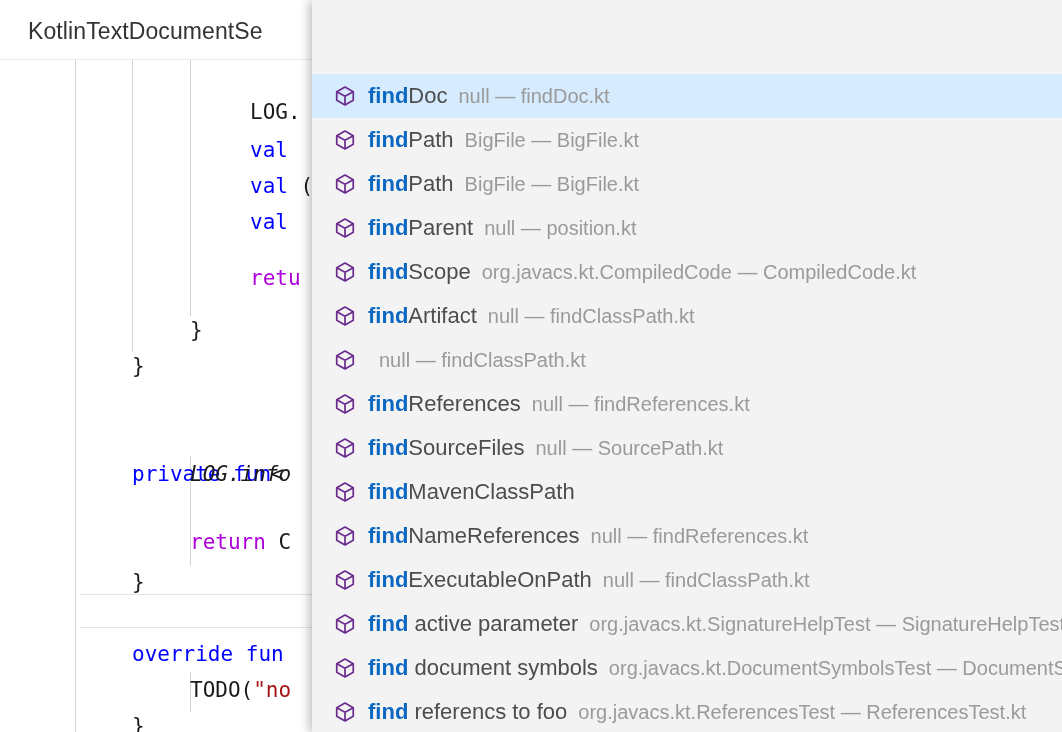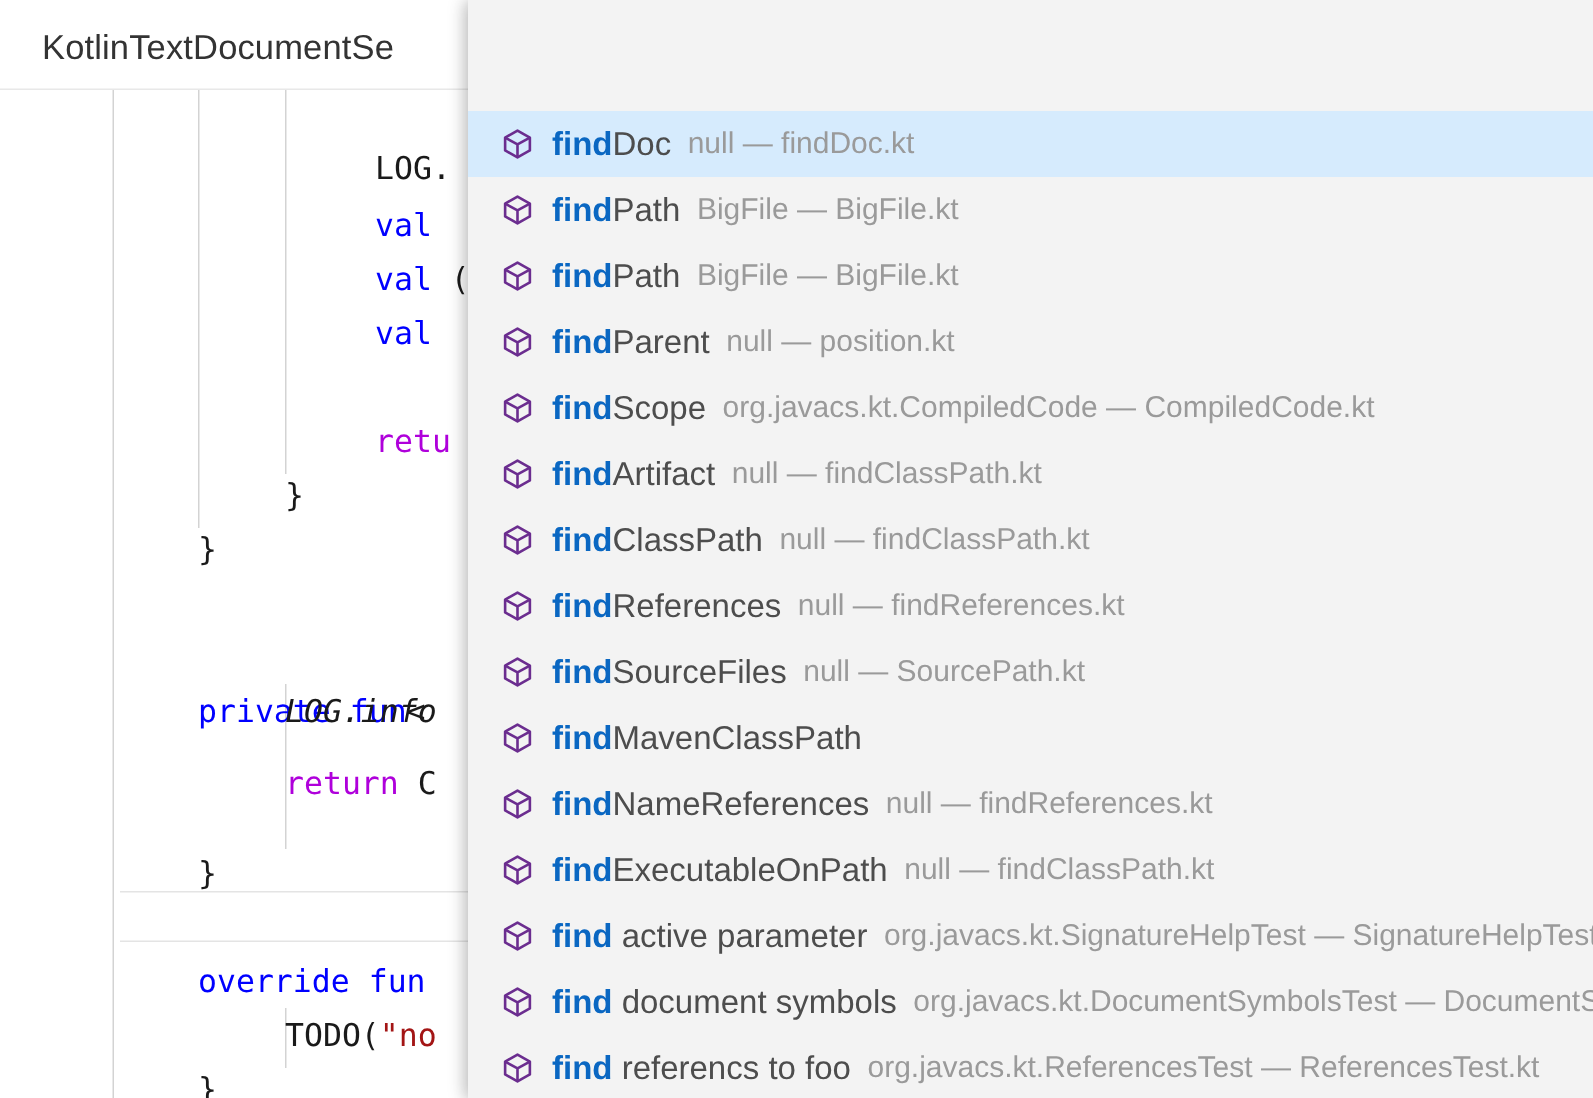--- a/index.html
+++ b/index.html
@@ -193,26 +193,26 @@
         <div class="indent-guide" style="left: 190px; top: 0px; height: 256px;"></div>
         <div class="indent-guide" style="left: 190px; top: 396px; height: 110px;"></div>
         <div class="indent-guide" style="left: 190px; top: 612px; height: 40px;"></div>
       </div>
     <div class="current-line" id="current-line" style="top: 534px;"></div>
     <div id="code-lines">
         <div class="code-line" style="top: 0px; padding-left: 250px; margin-top: 34px;"><span class="tok t-plain">LOG.</span></div>
         <div class="code-line" style="top: 72px; padding-left: 250px;"><span class="tok t-key">val</span></div>
         <div class="code-line" style="top: 108px; padding-left: 250px;"><span class="tok t-key">val </span><span class="tok t-plain">(</span></div>
         <div class="code-line" style="top: 144px; padding-left: 250px;"><span class="tok t-key">val</span></div>
-        <div class="code-line" style="top: 216px; padding-left: 250px;"><span class="tok t-ctrl">retu</span></div>
+        <div class="code-line" style="top: 200px; padding-left: 250px;"><span class="tok t-ctrl">retu</span></div>
         <div class="code-line" style="top: 252px; padding-left: 190px;"><span class="tok t-plain">}</span></div>
         <div class="code-line" style="top: 288px; padding-left: 132px;"><span class="tok t-plain">}</span></div>
         <div class="code-line" style="top: 360px; padding-left: 132px; margin-top: 36px;"><span class="tok t-key">private fun</span><span class="tok t-plain">&lt;</span></div>
         <div class="code-line" style="top: 396px; padding-left: 190px; font-style: italic;"><span class="tok t-plain">LOG.info</span></div>
-        <div class="code-line" style="top: 444px; padding-left: 190px;"><span class="tok t-ctrl">return </span><span class="tok t-plain">C</span></div>
+        <div class="code-line" style="top: 464px; padding-left: 190px;"><span class="tok t-ctrl">return </span><span class="tok t-plain">C</span></div>
         <div class="code-line" style="top: 504px; padding-left: 132px;"><span class="tok t-plain">}</span></div>
         <div class="code-line" style="top: 576px; padding-left: 132px;"><span class="tok t-key">override fun</span></div>
         <div class="code-line" style="top: 612px; padding-left: 190px;"><span class="tok t-plain">TODO(</span><span class="tok t-str">"no</span></div>
         <div class="code-line" style="top: 648px; padding-left: 132px;"><span class="tok t-plain">}</span></div>
       </div>
   </div>
 
   <div class="palette">
 
 
@@ -263,21 +263,20 @@
             <path d="M3 7.3 L12 12.3 L21 7.3 M12 12.3 L12 21.8" fill="none" stroke="#6b2d8f" stroke-width="1.9" stroke-linejoin="round"></path>
           </svg>
           <span class="row-label"><span class="hl">find</span><span>Artifact</span></span>
           <span class="row-desc">null — findClassPath.kt</span>
         </div>
         <div class="plist-row">
           <svg class="row-icon" viewBox="0 0 24 24">
             <path d="M12 2.2 L21 7.3 L21 16.7 L12 21.8 L3 16.7 L3 7.3 Z" fill="none" stroke="#6b2d8f" stroke-width="1.9" stroke-linejoin="round"></path>
             <path d="M3 7.3 L12 12.3 L21 7.3 M12 12.3 L12 21.8" fill="none" stroke="#6b2d8f" stroke-width="1.9" stroke-linejoin="round"></path>
           </svg>
-          <span class="row-label"><span class="hl">find</span><span>ClassPath</span></span>
           <span class="row-desc">null — findClassPath.kt</span>
         </div>
         <div class="plist-row">
           <svg class="row-icon" viewBox="0 0 24 24">
             <path d="M12 2.2 L21 7.3 L21 16.7 L12 21.8 L3 16.7 L3 7.3 Z" fill="none" stroke="#6b2d8f" stroke-width="1.9" stroke-linejoin="round"></path>
             <path d="M3 7.3 L12 12.3 L21 7.3 M12 12.3 L12 21.8" fill="none" stroke="#6b2d8f" stroke-width="1.9" stroke-linejoin="round"></path>
           </svg>
           <span class="row-label"><span class="hl">find</span><span>References</span></span>
           <span class="row-desc">null — findReferences.kt</span>
         </div>

